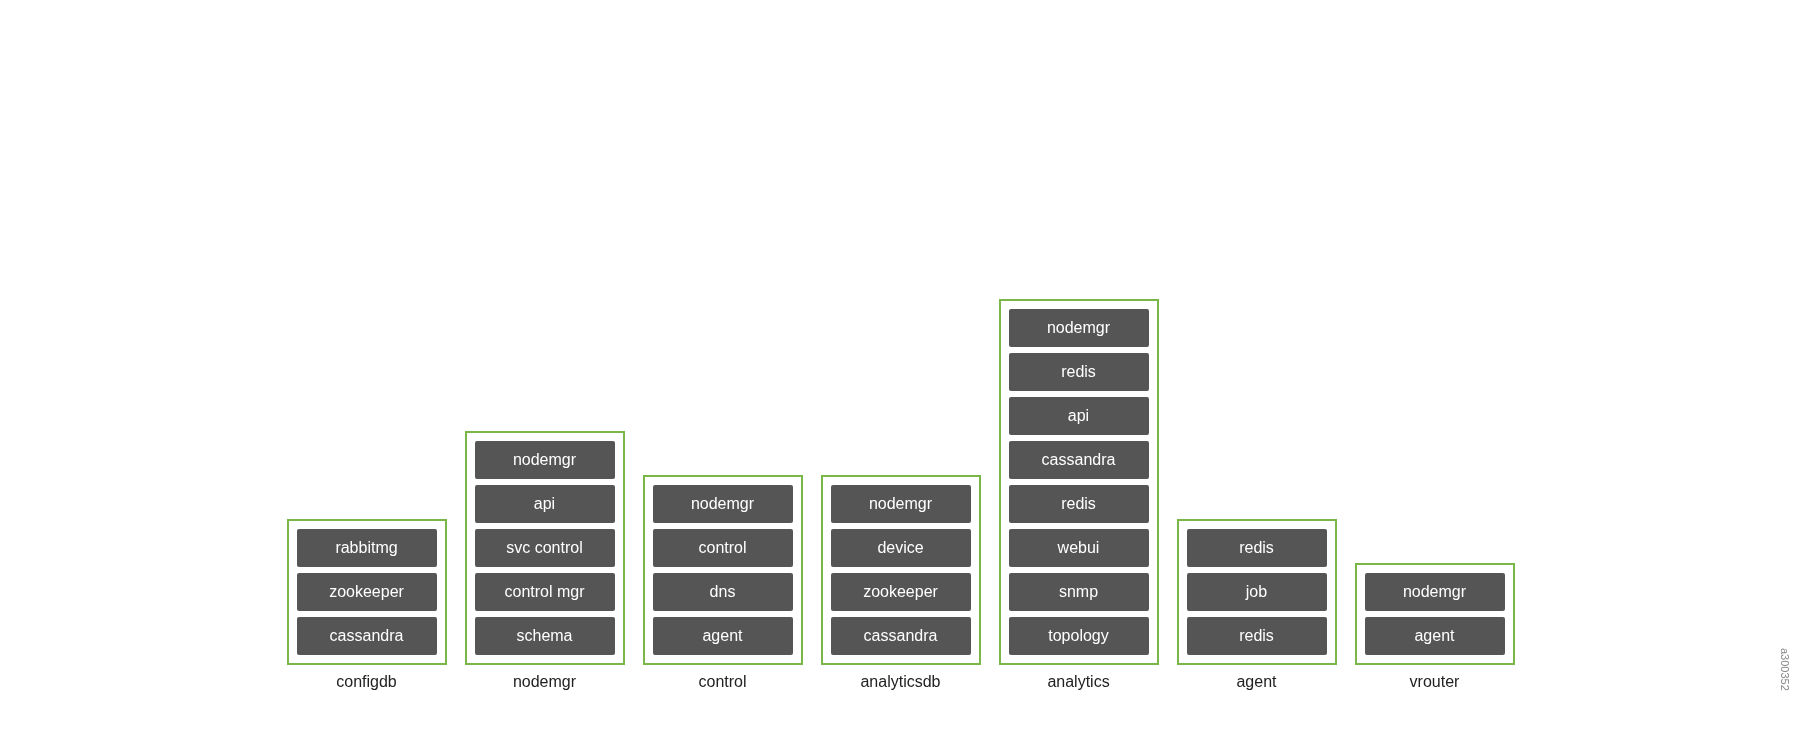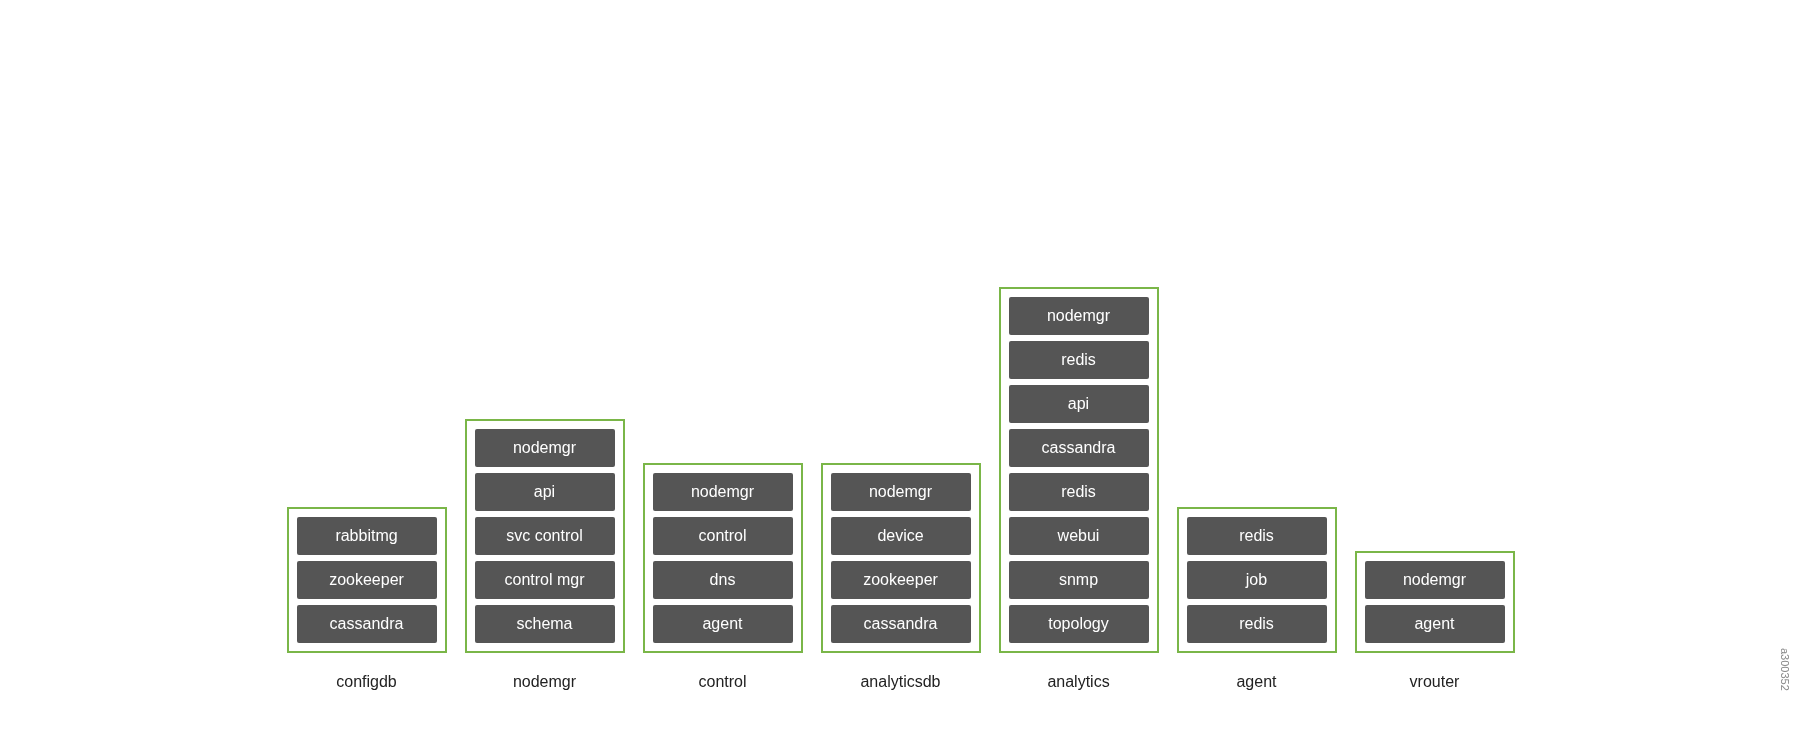--- a/index.html
+++ b/index.html
@@ -37,21 +37,21 @@
     .service-item {
       background: #555;
       color: #fff;
       text-align: center;
       padding: 10px 6px;
       font-size: 16px;
       font-weight: 400;
       border-radius: 2px;
     }
     .column-label {
-      margin-top: 12px;
+      margin-top: 0;
       font-size: 16px;
       color: #222;
       text-align: center;
       font-weight: 400;
     }
     .watermark {
       position: absolute;
       right: 10px;
       bottom: 60px;
       font-size: 11px;

